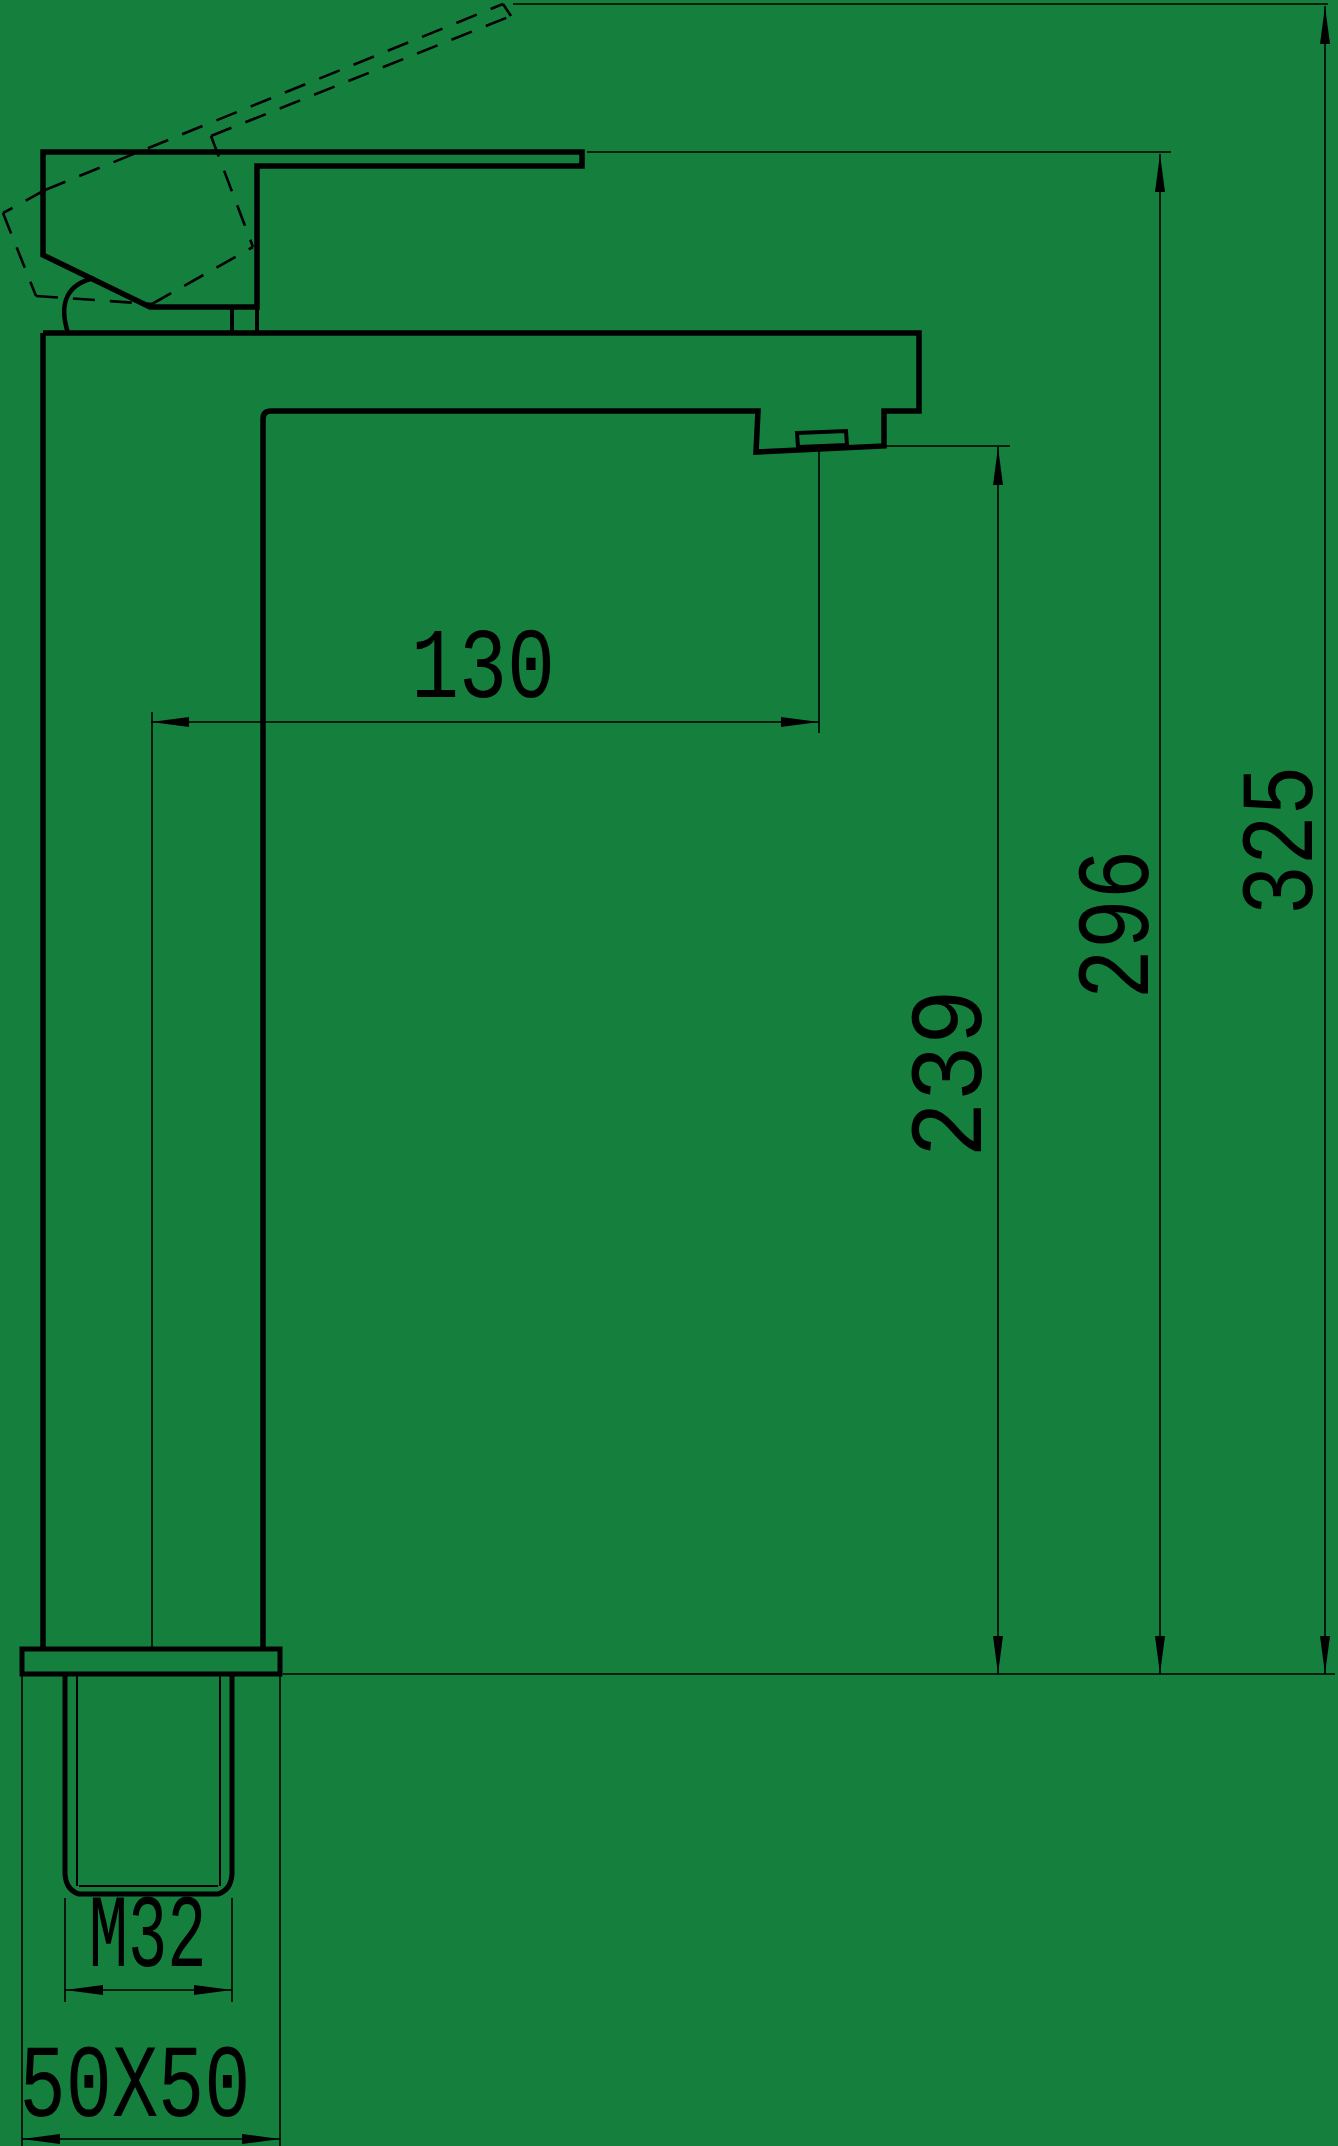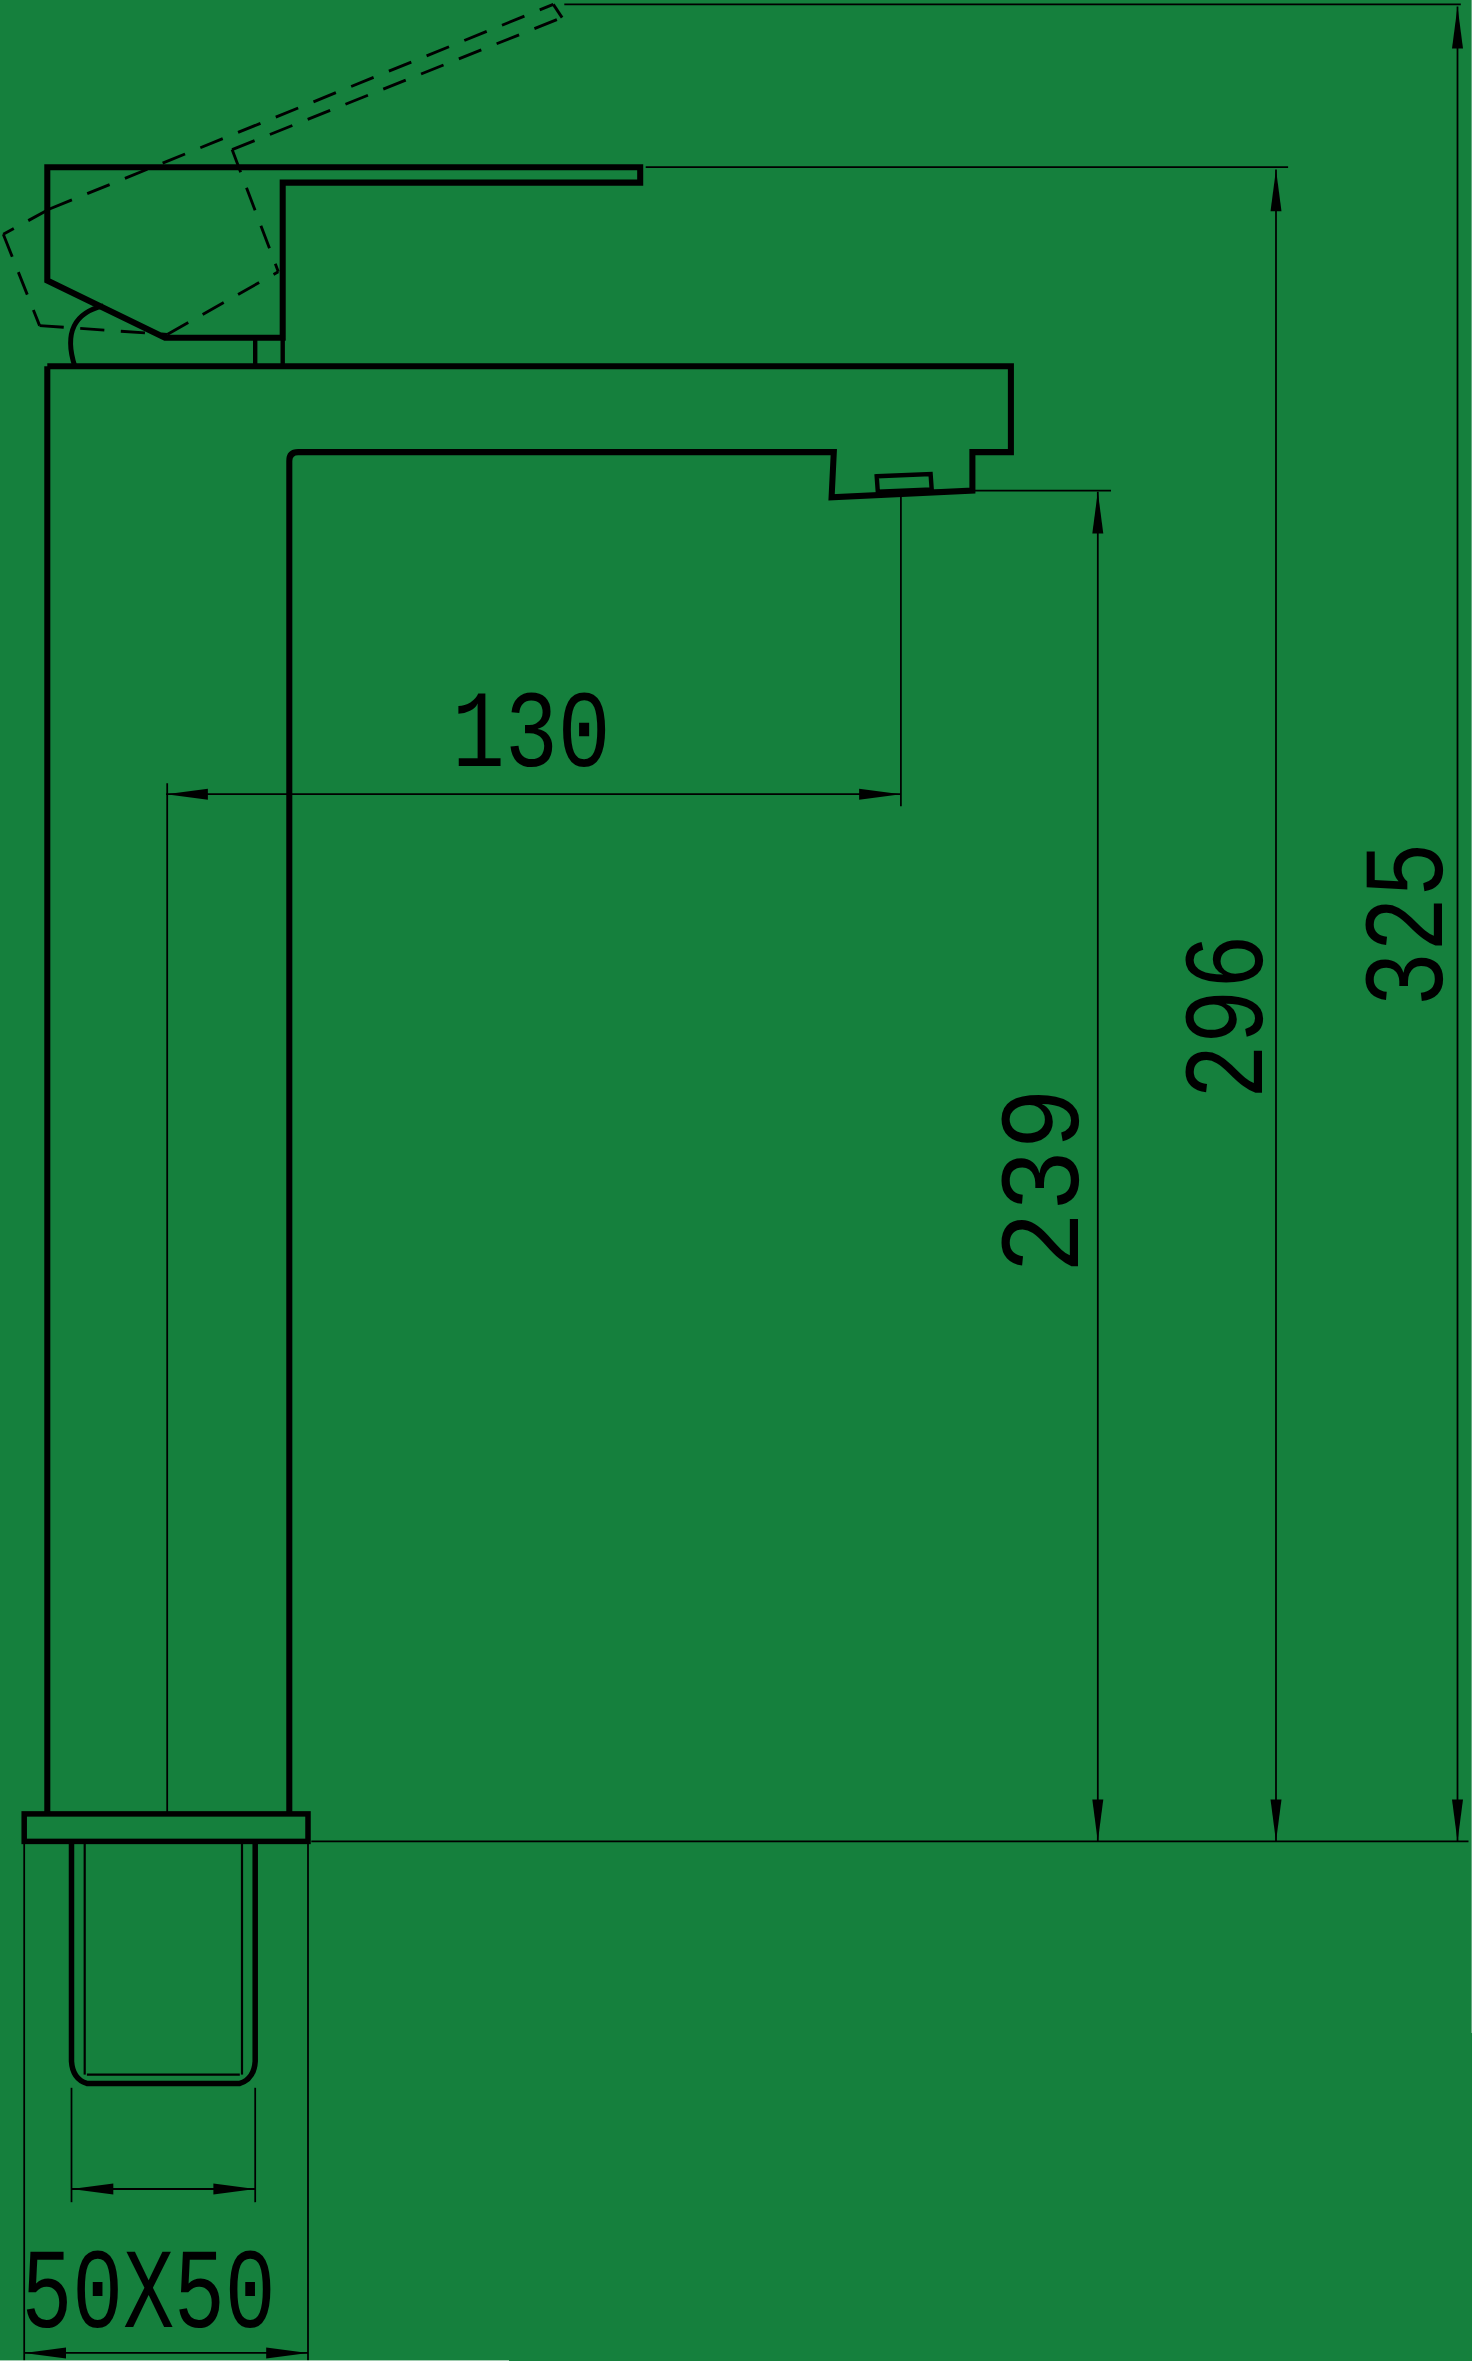--- a/index.html
+++ b/index.html
@@ -105,17 +105,20 @@
   </div>
   <div id="lbl239" class="dim-label">
     <span class="sqB">239</span>
   </div>
   <div id="lbl296" class="dim-label">
     <span class="sqC">296</span>
   </div>
   <div id="lbl325" class="dim-label">
     <span class="sqC">325</span>
   </div>
+  <div id="lblM32" class="dim-label">
+    <span class="sqD">M32</span>
+  </div>
   <div id="lbl50" class="dim-label">
     <span class="sqE">50X50</span>
   </div>
 
 </div>
 
 </body></html>

